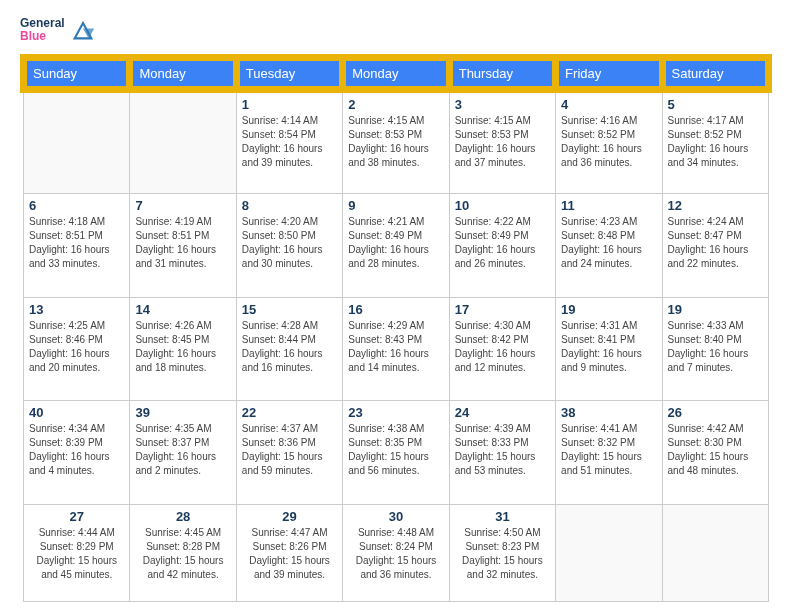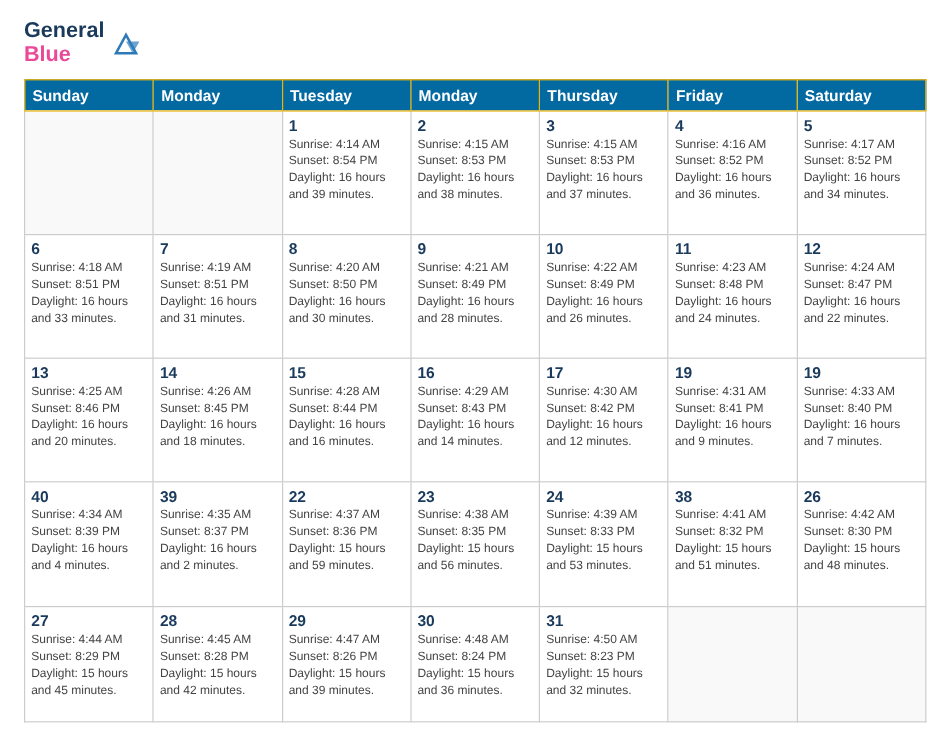--- a/index.html
+++ b/index.html
@@ -21,21 +21,21 @@
       display: flex;
       justify-content: space-between;
       align-items: flex-start;
       margin-bottom: 10px;
     }
     .logo {
       display: flex;
       align-items: center;
     }
     .logo-text {
-      font-size: 18px;
+      font-size: 12px;
       font-weight: bold;
       color: #1a3a5c;
       line-height: 1.1;
     }
     .logo-text span {
       color: #2e7ab8;
     }
     .logo-icon {
       width: 28px;
       height: 28px;
@@ -55,27 +55,27 @@
       color: #1a3a5c;
     }
     .calendar {
       flex: 1;
       border: 1px solid #ccc;
       border-collapse: collapse;
       width: 100%;
       table-layout: fixed;
     }
     .calendar th {
-      background: #0369a1;
+      background: #3b82f6;
       color: #fff;
       text-align: left;
       padding: 5px 6px;
       font-size: 13px;
-      font-weight: bold;
-      border: 1px solid #eab308;
+      font-weight: normal;
+      border: 7px solid #eab308;
     }
     .calendar td {
       border: 1px solid #ccc;
       vertical-align: top;
       padding: 4px 5px;
       font-size: 10px;
       color: #333;
       height: 88px;
       width: 113px;
     }
@@ -88,20 +88,21 @@
     .day-detail {
       font-size: 10px;
       color: #444;
       line-height: 1.4;
     }
     .empty-cell {
       background: #f9f9f9;
     }
     tr:last-child td {
       height: 80px;
+      text-align: center;
     }
   </style>
 </head>
 <body>
 
 <div class="page">
   <div class="header">
     <div class="logo">
       <div>
         <div style="display:flex;align-items:center;">

